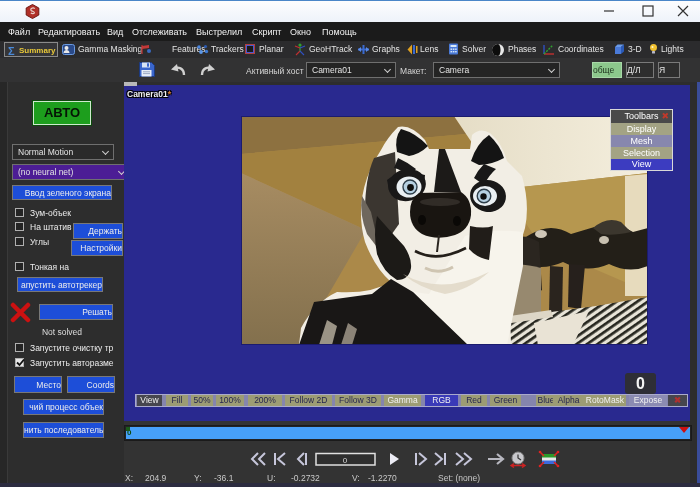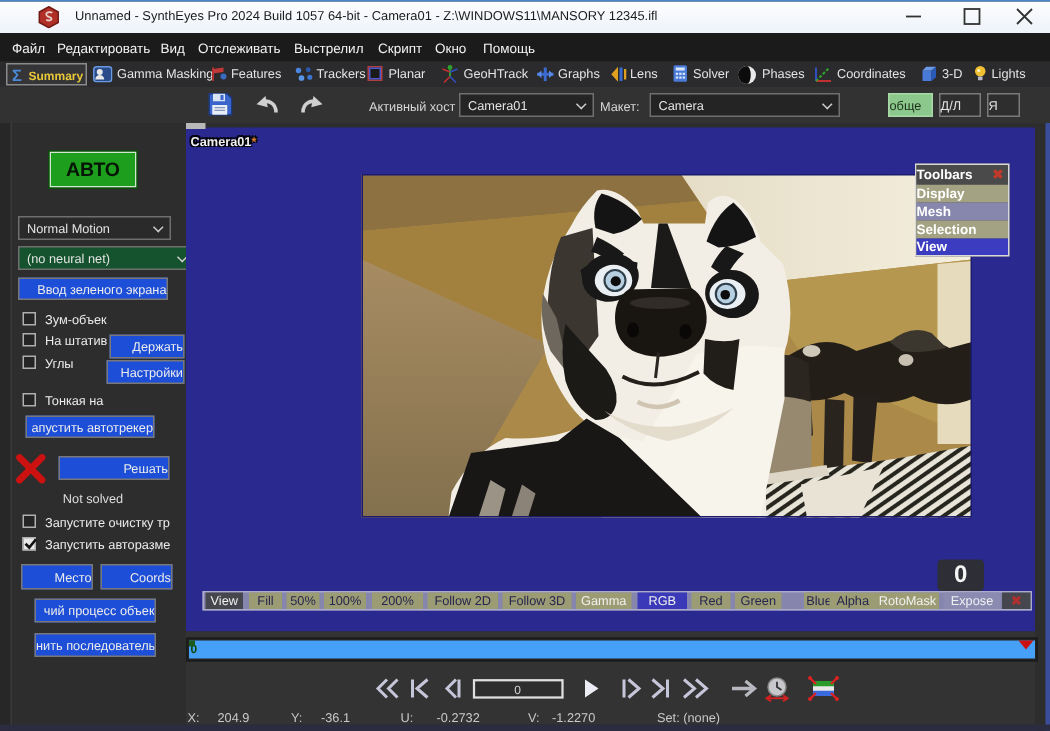--- a/index.html
+++ b/index.html
@@ -37,21 +37,20 @@
 .sb{position:absolute;top:0;height:11px;background:#9c9c74;color:#26264f;white-space:nowrap;overflow:hidden}
 </style></head>
 <body>
 <div id="win">
 
 <div class="abs" id="titlebar"></div>
 <svg class="abs" style="left:25px;top:4px" width="15" height="15" viewBox="0 0 15 15">
       <polygon points="7.5,0.5 13.8,4 13.8,11 7.5,14.5 1.2,11 1.2,4" fill="#b03028" stroke="#701812" stroke-width="1"></polygon>
       <path d="M9.8,4.6c-0.6-0.5-2.4-0.8-3.4-0.1c-1,0.7-0.6,1.9,0.4,2.4c1,0.5,2.6,0.7,2.6,1.8c0,1.1-2.2,1.3-3.6,0.4" fill="none" stroke="#e8d0c8" stroke-width="1.2"></path>
     </svg>
-<div class="abs" id="title-txt">Unnamed - SynthEyes Pro 2024 Build 1057 64-bit - Camera01 - Z:\WINDOWS11\MANSORY 12345.ifl</div>
 <svg class="abs" style="left:598px;top:0" width="100" height="22" viewBox="0 0 100 22">
       <line x1="6" y1="11" x2="16" y2="11" stroke="#333" stroke-width="1.2"></line>
       <rect x="45" y="6" width="10" height="10" fill="none" stroke="#333" stroke-width="1.2"></rect>
       <path d="M80,6 l10,10 M90,6 l-10,10" stroke="#333" stroke-width="1.2"></path>
     </svg>
 
 <div class="abs" id="menubar">
 <span style="left:8px">Файл</span>
 <span style="left:38px">Редактировать</span>
 <span style="left:107px">Вид</span>
@@ -68,21 +67,21 @@
 <span style="margin-left:14px">Summary</span></div>
 <div class="tab" style="left:62px"><svg style="position:absolute;left:0;top:2px" width="13" height="11" viewBox="0 0 13 11">
           <rect x="0.5" y="0.5" width="12" height="10" rx="2" fill="#2a4a8a" stroke="#6a9ae0"></rect>
           <circle cx="4.5" cy="4" r="2" fill="#e8e8e8"></circle>
           <path d="M1.5,9 c0-2 1.5-3 3-3 s3,1 3,3 z" fill="#e8e8e8"></path>
         </svg><span style="margin-left:16px">Gamma Masking</span></div>
 <div class="tab" style="left:140px"><svg style="position:absolute;left:0;top:2px" width="12" height="11" viewBox="0 0 12 11">
           <path d="M2,10 L2,1" stroke="#b03030" stroke-width="1.4"></path>
           <path d="M2,2 l7,-1 0,3 -7,1z" fill="#c03838"></path>
           <circle cx="9" cy="7" r="2" fill="#3a6ac0"></circle>
-        </svg><span style="margin-left:14px">Features</span></div>
+        </svg><span style="margin-left:32px">Features</span></div>
 <div class="tab" style="left:196px"><svg style="position:absolute;left:0;top:2px" width="13" height="11" viewBox="0 0 13 11">
           <circle cx="3" cy="3" r="1.8" fill="#4a86e0"></circle>
           <circle cx="9.5" cy="2.5" r="1.6" fill="#2a5ab0"></circle>
           <circle cx="5" cy="8" r="1.9" fill="#5a96e8"></circle>
           <circle cx="10.5" cy="7.5" r="1.7" fill="#3a76d0"></circle>
         </svg><span style="margin-left:15px">Trackers</span></div>
 <div class="tab" style="left:244px"><svg style="position:absolute;left:0;top:1px" width="12" height="12" viewBox="0 0 12 12">
           <rect x="1.5" y="1.5" width="9" height="9" fill="#1a1a1a" stroke="#b04040" stroke-width="1"></rect>
           <rect x="2.5" y="2.5" width="7" height="7" fill="none" stroke="#4a5ad0" stroke-width="1"></rect>
         </svg><span style="margin-left:15px">Planar</span></div>
@@ -154,21 +153,21 @@
 <div class="combo" style="left:433px;top:4px;width:127px">Camera<span class="chev"></span></div>
 <div class="tbtn" style="left:592px;top:4px;width:30px;background:#8cc88c;color:#1c301c;border-color:#a8d8a8">обще</div>
 <div class="tbtn" style="left:626px;top:4px;width:28px">Д/Л</div>
 <div class="tbtn" style="left:658px;top:4px;width:22px">Я</div>
 </div>
 
 <div class="abs" id="lpanel">
       <div class="edge"></div>
 <div style="position:absolute;left:33px;top:19px;width:58px;height:24px;background:#1d9e1d;border:1px solid #cfe8cf;outline:1px solid #0c4a0c;color:#061406;font-weight:bold;font-size:13px;text-align:center;line-height:22px">АВТО</div>
 <div class="combo" style="left:12px;top:62px;width:102px;background:#2a2a2a">Normal Motion<span class="chev"></span></div>
-<div class="combo" style="left:12px;top:82px;width:118px;background:#14532d">(no neural net)<span class="chev"></span></div>
+<div class="combo" style="left:12px;top:82px;width:118px;background:#4c1d95">(no neural net)<span class="chev"></span></div>
 <div class="pbtn" style="left:12px;top:103px;width:100px;height:15px;line-height:14px">Ввод зеленого экрана</div>
 <div class="cb" style="left:15px;top:126px"></div>
       <span class="cblbl" style="left:30px;top:126px">Зум-объек</span>
 <div class="cb" style="left:15px;top:140px"></div>
       <span class="cblbl" style="left:30px;top:140px">На штатив</span>
 <div class="pbtn" style="left:73px;top:141px;width:50px;height:16px;line-height:15px">Держать</div>
 <div class="cb" style="left:15px;top:155px"></div>
       <span class="cblbl" style="left:30px;top:155px">Углы</span>
 <div class="pbtn" style="left:71px;top:158px;width:52px;height:16px;line-height:15px">Настройки</div>
 <div class="cb" style="left:15px;top:180px"></div>
@@ -265,21 +264,21 @@
 <ellipse cx="216" cy="105" rx="4" ry="5" fill="#0a0806"></ellipse>
 <path d="M198,119 L196,136" stroke="#2a2520" stroke-width="2"></path>
 <path d="M174,135 Q196,147 225,132" stroke="#241f1a" stroke-width="2.6" fill="none"></path>
 <path d="M184,152 Q198,159 212,151" stroke="#cfc5b2" stroke-width="3" fill="none"></path>
 <path d="M162,158 Q200,180 248,156 Q228,174 204,178 Q178,172 162,158 Z" fill="#ddd4c2" opacity="0.75"></path>
 
 </g>
 <rect x="0.5" y="0.5" width="406" height="228" fill="none" stroke="#1b1b6e"></rect>
 </svg>
 
-<div class="abs" style="left:610px;top:109px;width:63px;height:62px;border:1px solid #d8d8d8;background:#4a4a4a;font-size:9px;font-weight:bold;color:#fff;text-align:left">
+<div class="abs" style="left:610px;top:109px;width:63px;height:62px;border:1px solid #d8d8d8;background:#4a4a4a;font-size:9px;font-weight:normal;color:#fff;text-align:center">
 <div style="height:13px;line-height:13px;background:#4a4a4a;position:relative">Toolbars<span style="position:absolute;right:3px;top:0;color:#c0392b">✖</span></div>
 <div style="height:12px;line-height:12px;background:#a3a384">Display</div>
 <div style="height:12px;line-height:12px;background:#8787ae">Mesh</div>
 <div style="height:12px;line-height:12px;background:#a3a384">Selection</div>
 <div style="height:11px;line-height:11px;background:#3c3cc0">View</div>
 </div>
 
 <div class="abs" style="left:625px;top:373px;width:31px;height:21px;background:#2e2e36;border-radius:3px;color:#f4f4f4;font-size:16px;font-weight:bold;text-align:center;line-height:21px">0</div>
 
 <div class="abs" id="strip" style="left:135px;top:394px;width:553px;height:13px;background:#8585ad;border:1px solid #aaaacc;font-size:8.5px;line-height:11px;text-align:center">

